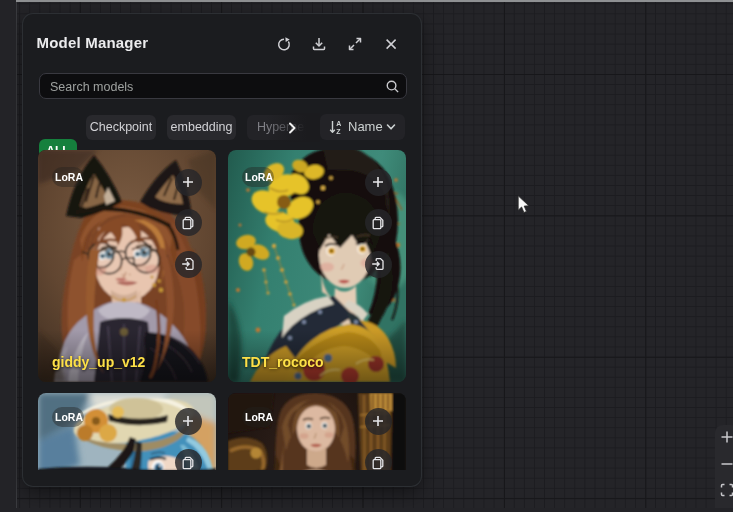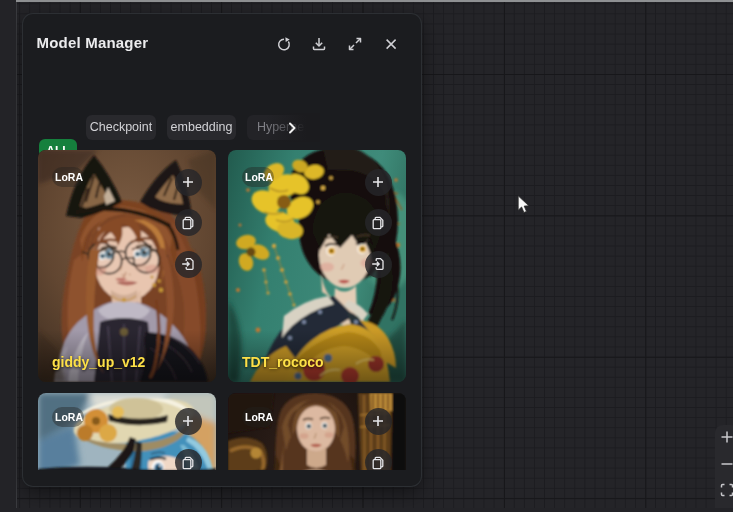--- a/index.html
+++ b/index.html
@@ -86,29 +86,48 @@
       <path d="M9.5 2.5 L13.5 2.5 L13.5 6.5" stroke-linejoin="round"></path>
       <path d="M13.2 2.8 L9 7"></path>
       <path d="M6.5 13.5 L2.5 13.5 L2.5 9.5" stroke-linejoin="round"></path>
       <path d="M2.8 13.2 L7 9"></path>
     </svg>
 
     <svg class="hicon" style="left:360px" viewBox="0 0 16 16" fill="none" stroke="currentColor" stroke-width="1.5">
       <path d="M3.6 3.6 L12.6 12.6 M12.6 3.6 L3.6 12.6"></path>
     </svg>
 
+    <div id="search">
+      <div id="searchph">Search models</div>
+      <svg id="searchicon" viewBox="0 0 16 16" fill="none" stroke="currentColor" stroke-width="1.5">
+        <circle cx="7" cy="7" r="4.6"></circle>
+        <path d="M10.5 10.5 L14 14"></path>
+      </svg>
+    </div>
 
     <div class="chip" id="chip-all">ALL</div>
     <div class="chip" id="chip-checkpoint">Checkpoint</div>
     <div class="chip" id="chip-embedding">embedding</div>
     <div class="chip" id="chip-hyper">Hyperne</div>
     <div id="chipfade"></div>
     <svg id="scrollarrow" viewBox="0 0 16 16" fill="none" stroke="currentColor" stroke-width="2">
       <path d="M6 3.5 L10.5 8 L6 12.5" stroke-linejoin="round" stroke-linecap="round"></path>
     </svg>
+    <div id="sortbox">
+      <svg style="position:absolute;left:8px;top:5px;width:16px;height:16px;color:#ccd1d1" viewBox="0 0 16 16" fill="none" stroke="currentColor" stroke-width="1.4">
+        <path d="M4.5 2 L4.5 13"></path>
+        <path d="M2.2 10.8 L4.5 13.2 L6.8 10.8" stroke-linejoin="round"></path>
+        <text x="8.2" y="6.5" font-size="7" fill="currentColor" stroke="none" font-weight="bold">A</text>
+        <text x="8.2" y="14.5" font-size="7" fill="currentColor" stroke="none" font-weight="bold">Z</text>
+      </svg>
+      <div style="position:absolute;left:28px;top:5px;font-size:13px;color:#ccd1d1;">Name</div>
+      <svg style="position:absolute;right:8px;top:7px;width:12px;height:12px;color:#ccd1d1" viewBox="0 0 12 12" fill="none" stroke="currentColor" stroke-width="1.6">
+        <path d="M2.5 4 L6 7.8 L9.5 4" stroke-linejoin="round" stroke-linecap="round"></path>
+      </svg>
+    </div>
 
     <div id="grid">
     <div class="card" id="card1">
       <svg class="cardart" viewBox="0 0 178 232">
         <defs>
           <radialGradient id="c1bg" cx="0.5" cy="0.32" r="0.85">
             <stop offset="0" stop-color="#7d5c40"></stop>
                 <stop offset="0.55" stop-color="#63462f"></stop>
                 <stop offset="1" stop-color="#402e1f"></stop>
           </radialGradient>

